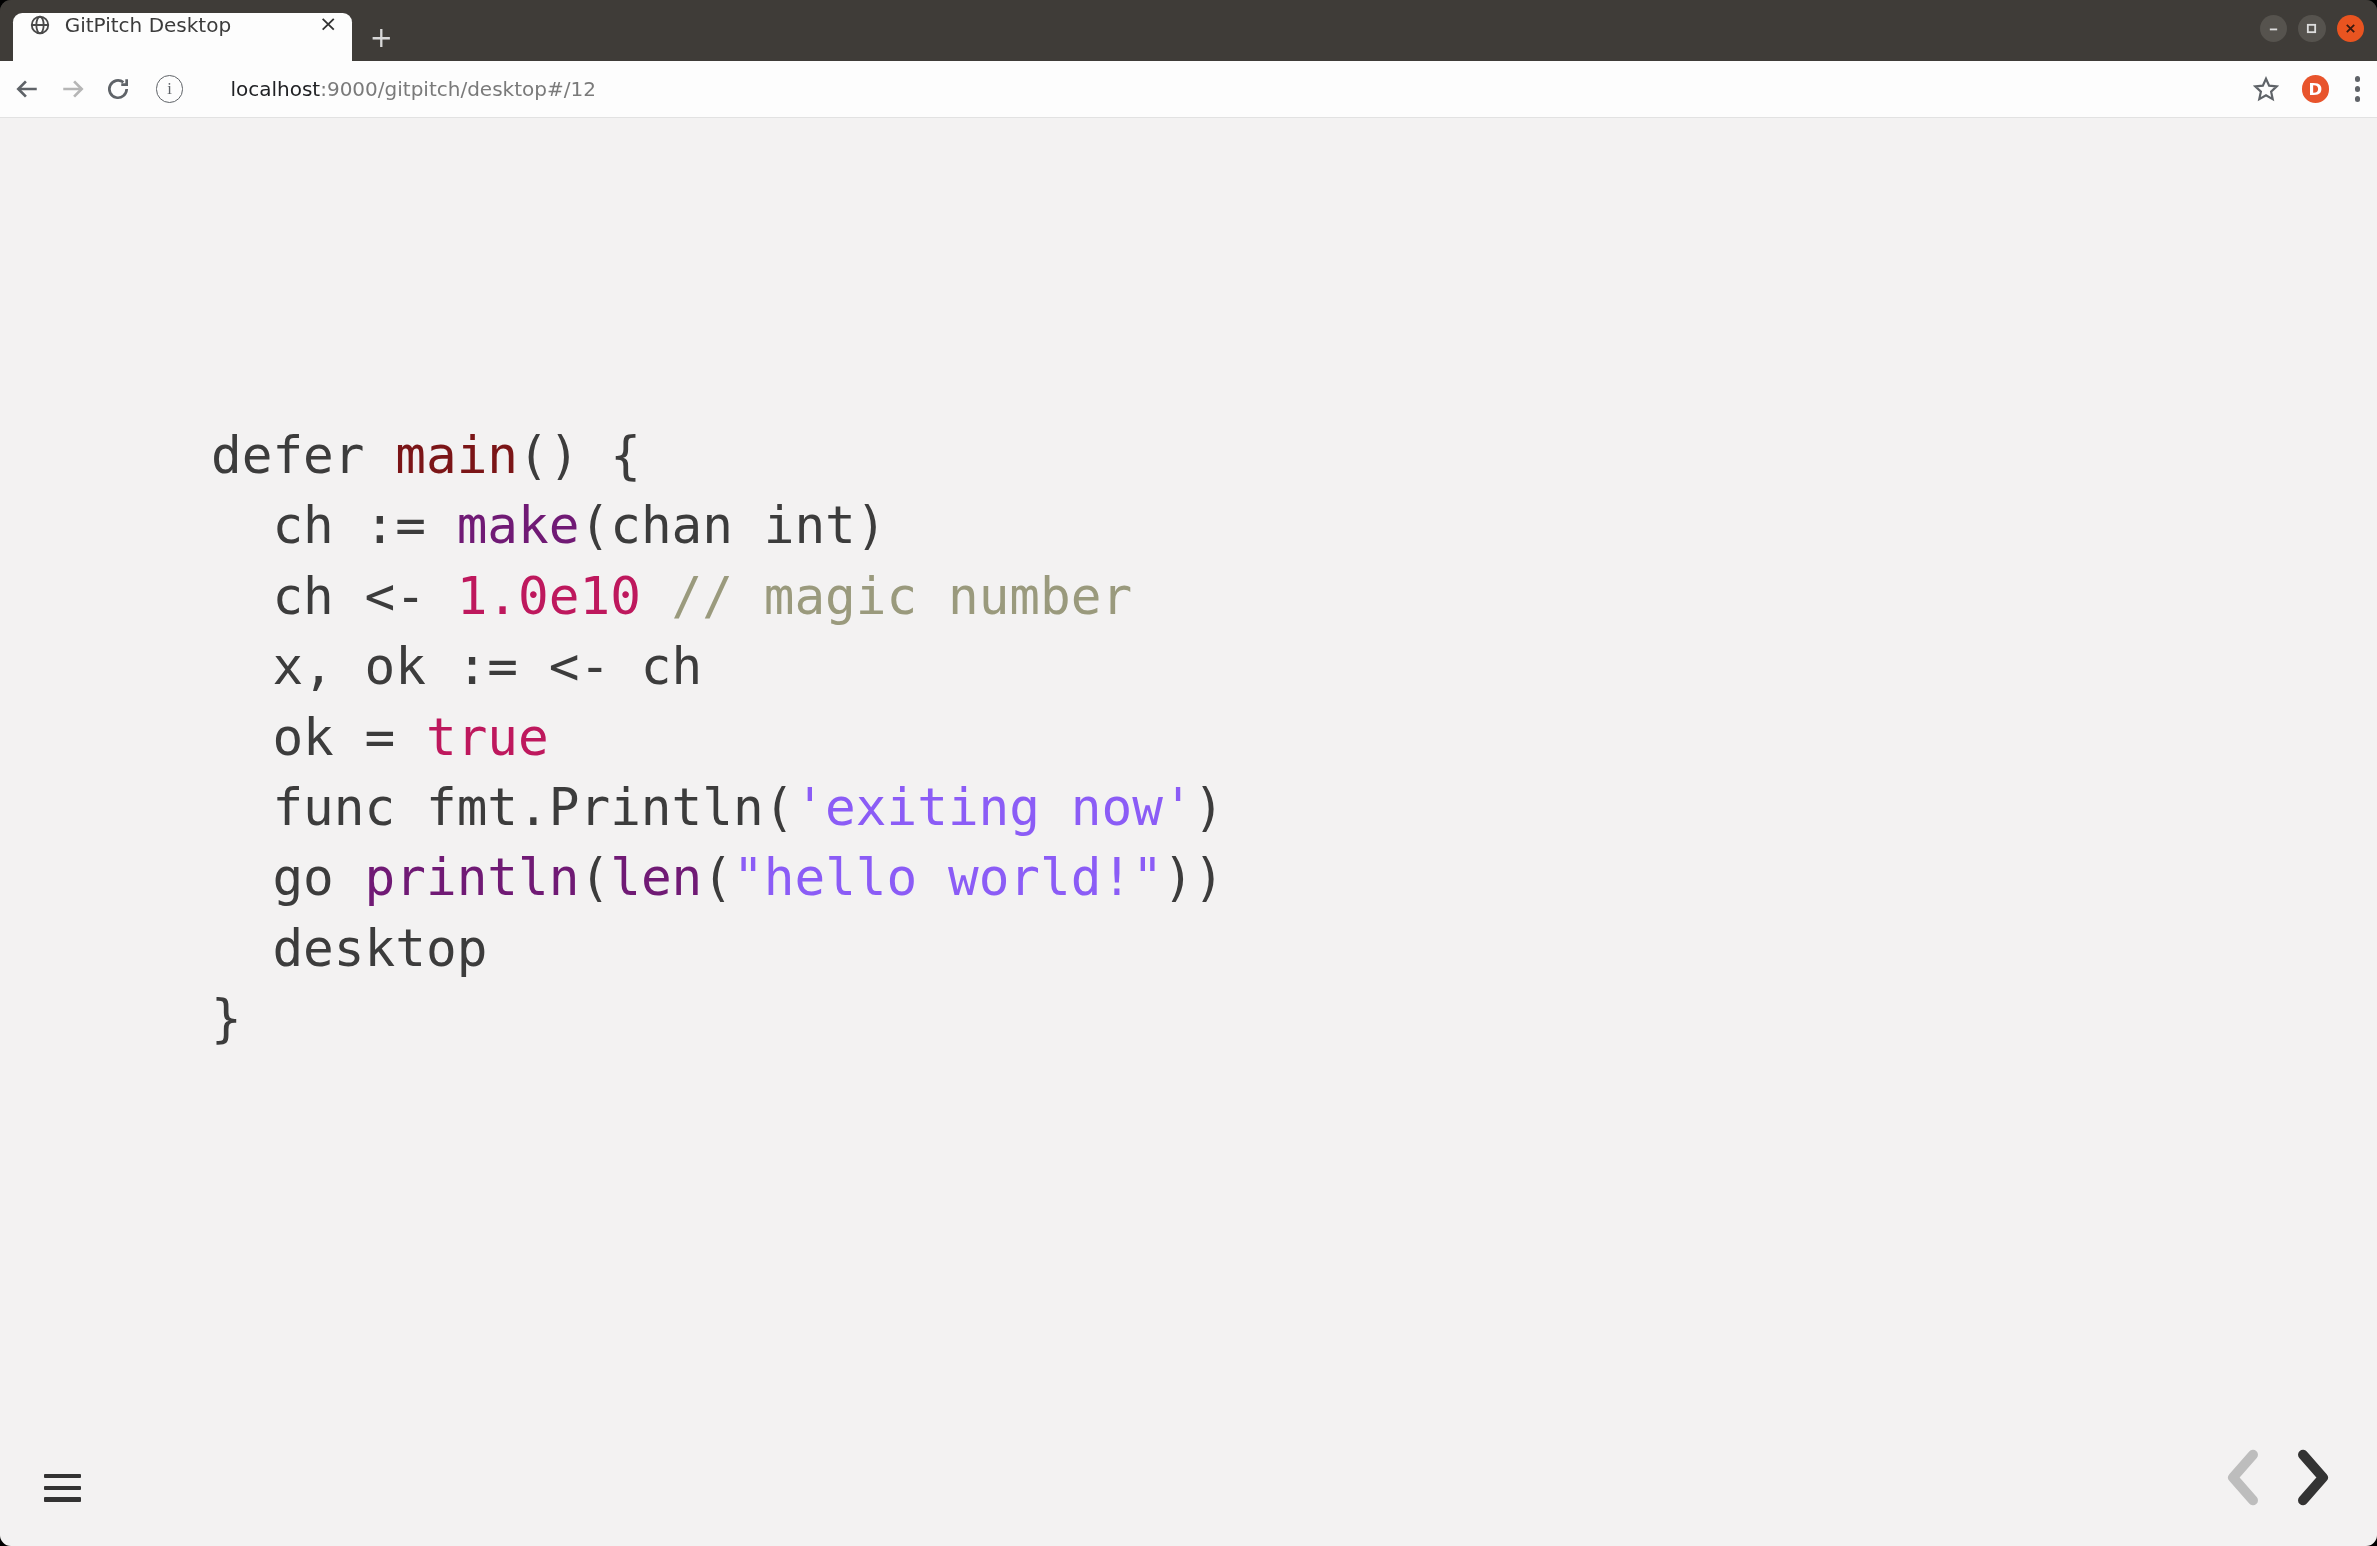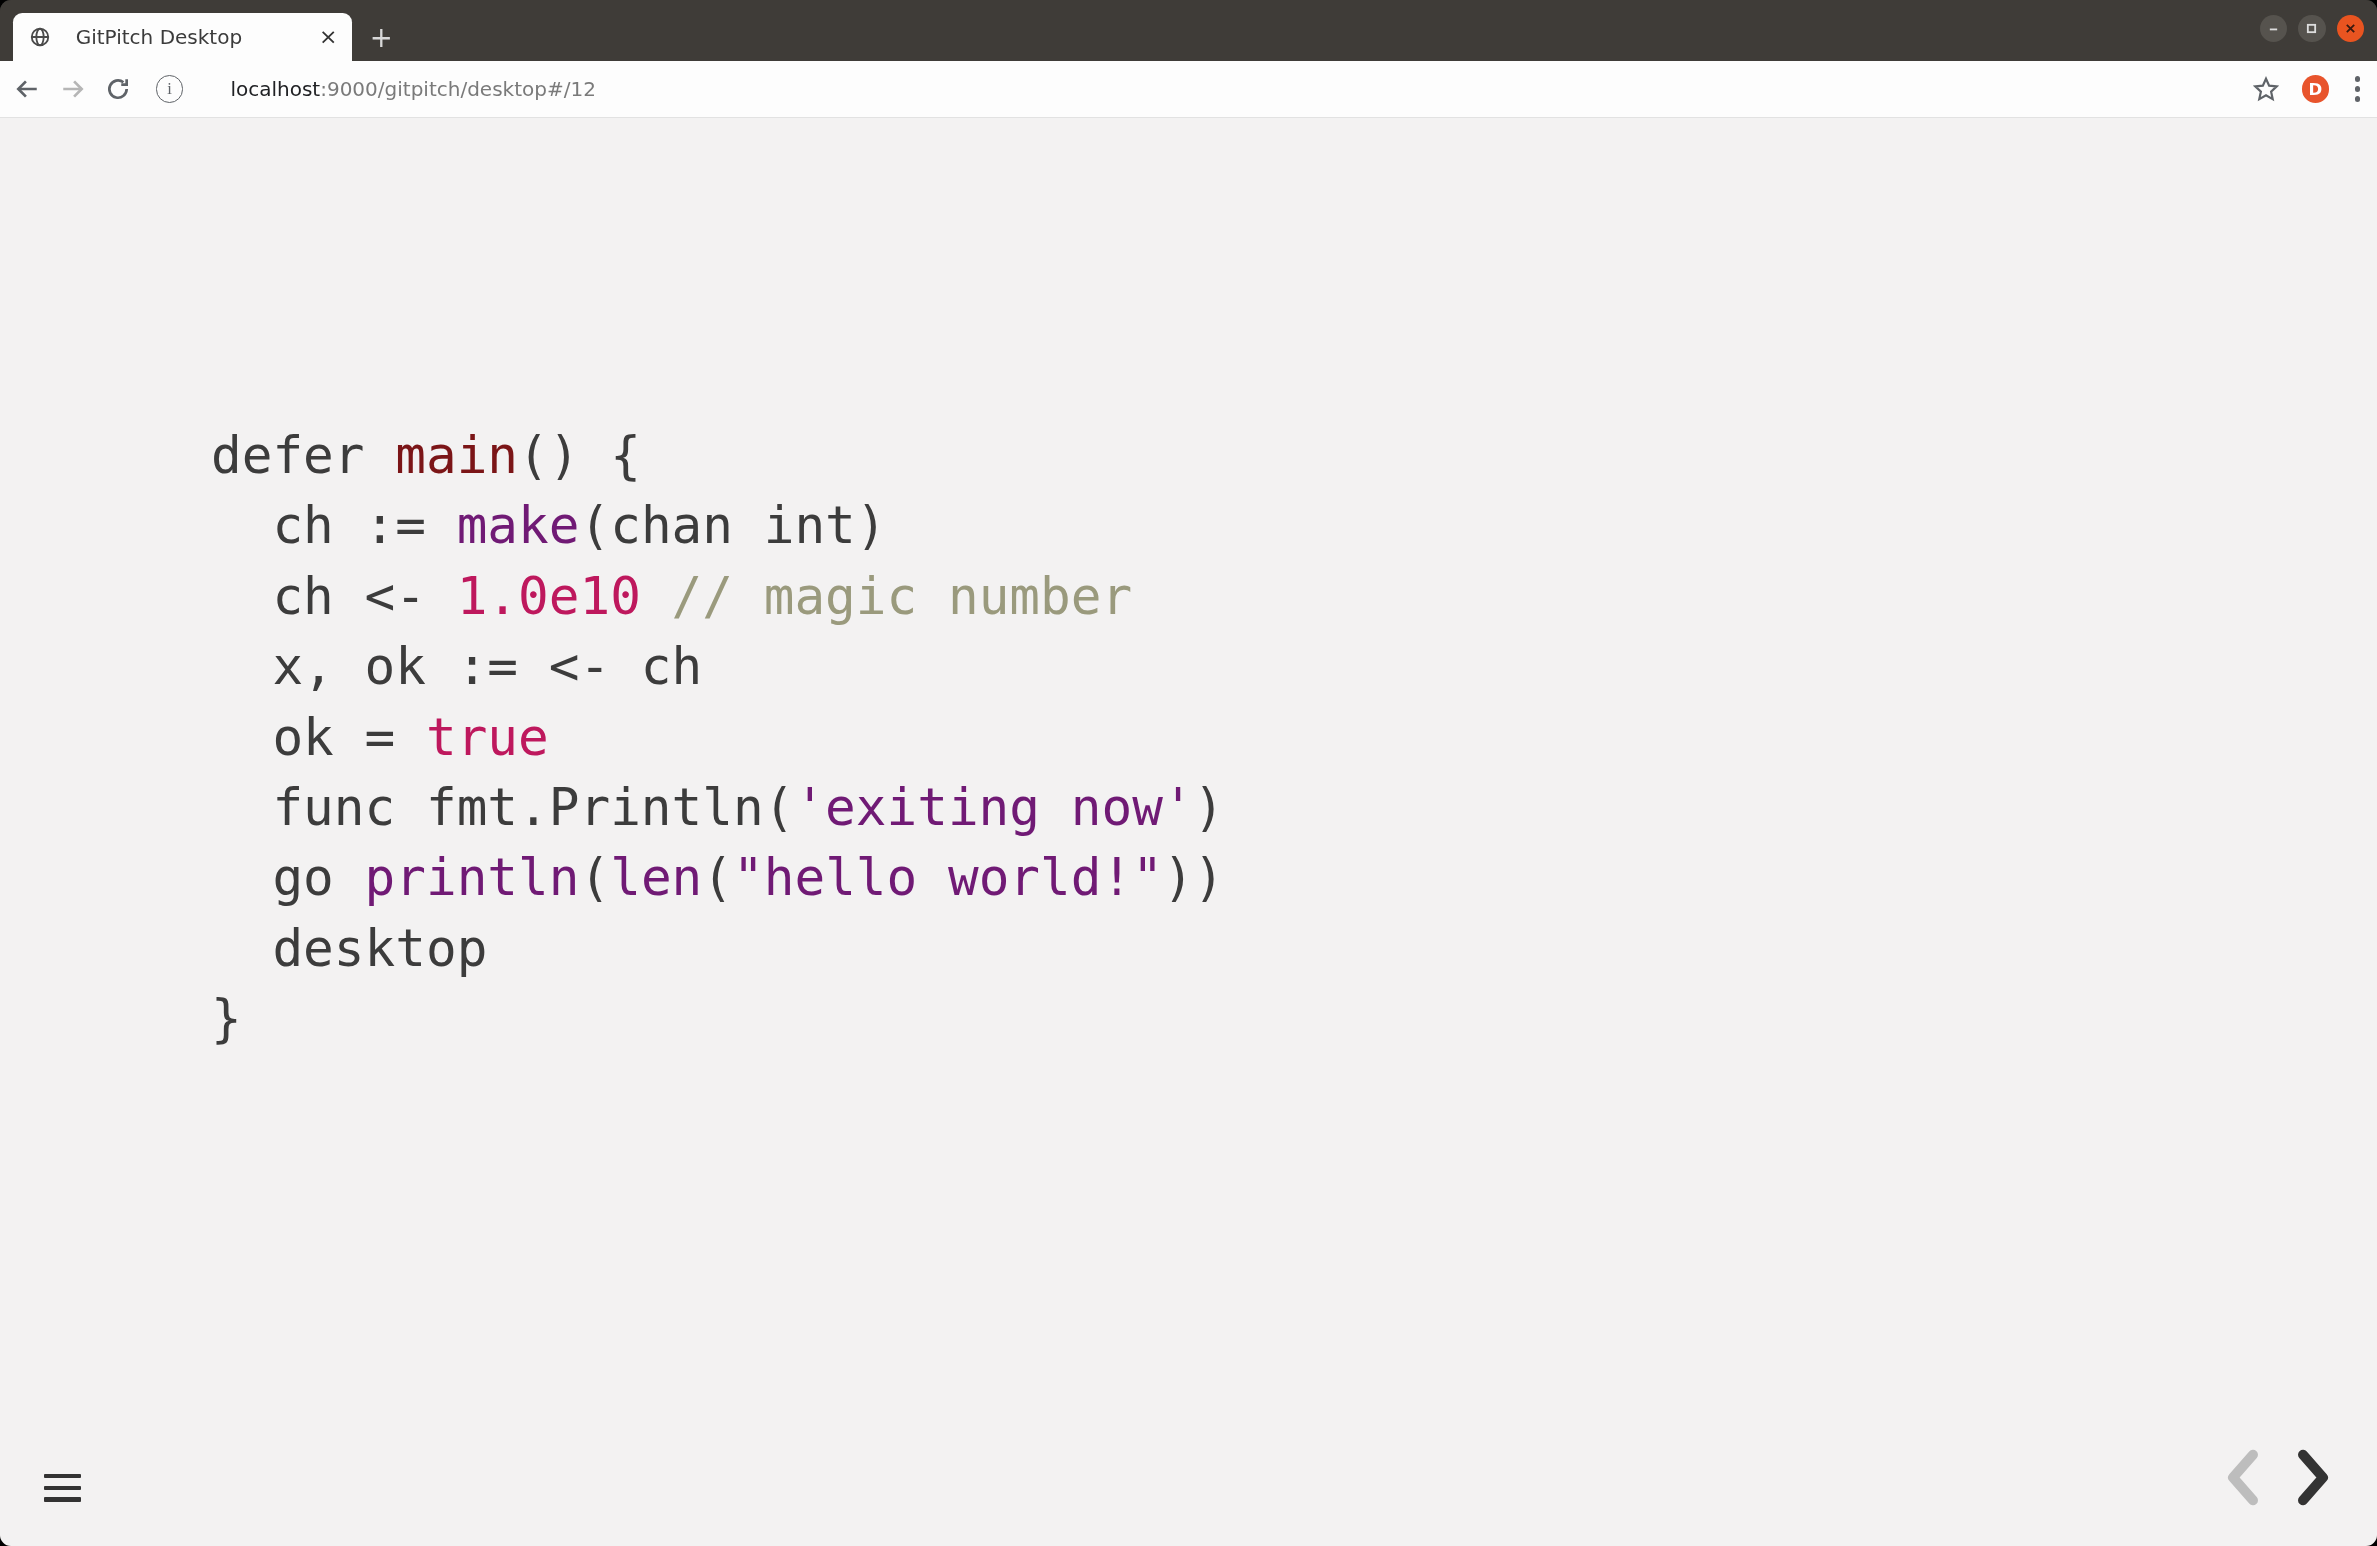--- a/index.html
+++ b/index.html
@@ -21,24 +21,24 @@
       padding: 0 13px;
       position: relative;
     }
     .tab {
       background: #fdfdfd;
       color: #3b3b3b;
       border-top-left-radius: 9.2px;
       border-top-right-radius: 9.2px;
       height: 48px;
       width: 339px;
-      display: flex; align-items: center;
+      display: flex; align-items: flex-start;
       padding: 0 14.7px;
       font-size: 20px;
-      gap: 24px;
+      gap: 13px;
     }
     .favicon {
       width: 24px; height: 24px; flex: 0 0 24px;
       border-radius: 50%;
       display: flex; align-items: center; justify-content: center;
     }
     .favicon svg { width: 22px; height: 22px; }
     .tab-title { flex: 1; white-space: nowrap; overflow: hidden; text-overflow: ellipsis; }
     .tab-close { font-size: 22px; color: #333; line-height: 1; }
     .newtab {
@@ -121,21 +121,21 @@
       line-height: 1.38;
       white-space: pre;
       font-weight: 500;
       color: #3c3c3c;
     }
     .tok-keyword { color: #3c3c3c; }
     .tok-funcname { color: #7b1517; text-align: right; }
     .tok-builtin  { color: #701a75; }
     .tok-literal  { color: #be185d; }
     .tok-comment  { color: #9a9a7d; }
-    .tok-string   { color: #701a75; }
+    .tok-string   { color: #8b5cf6; }
 
     .ham {
       position: absolute; left: 44px; bottom: 44px;
       display: flex; flex-direction: column; gap: 7.3px;
       cursor: pointer;
     }
     .ham span { width: 37px; height: 4.6px; background: #333; border-radius: 0.9px; }
 
     .nav-arrows {
       position: absolute; right: 40px; bottom: 37px;

